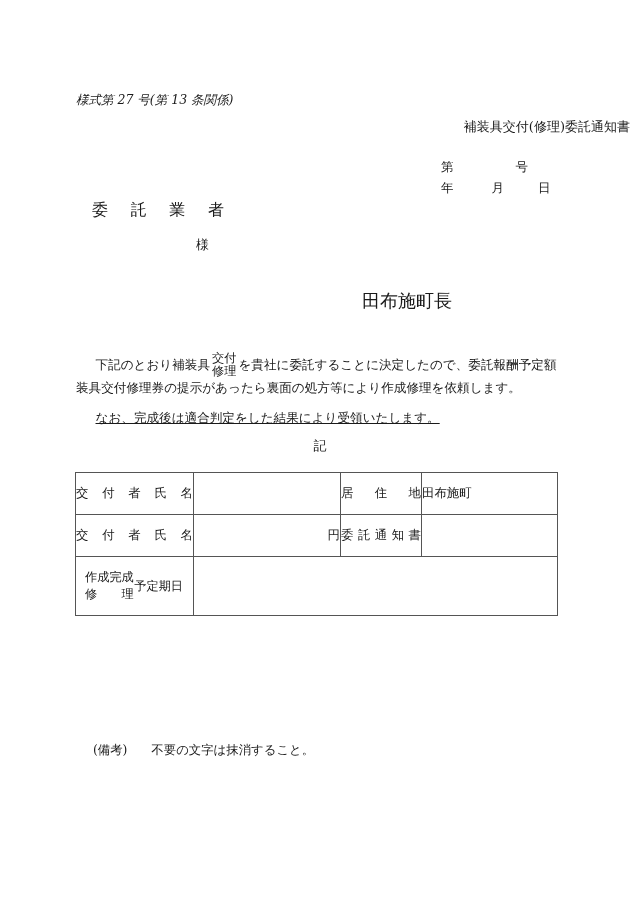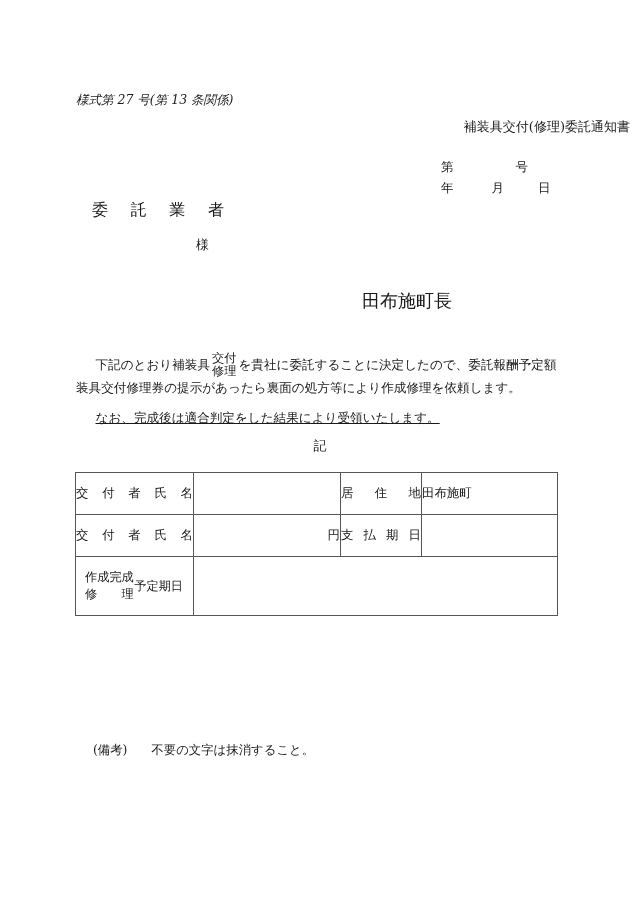--- a/index.html
+++ b/index.html
@@ -260,21 +260,21 @@
 
 
       <tr>
         <td class="cell-label">
           <span class="lbl">交付者氏名</span>
         </td>
         <td class="cell-value-right">
           <span>円</span>
         </td>
         <td class="cell-label">
-          <span class="lbl">支払期日</span>
+          <span class="lbl">委託通知書</span>
         </td>
         <td class="cell-blank">
           <span></span>
         </td>
       </tr>
 
       <tr>
         <td class="tall">
           <div class="stack-label">
             <span class="left-stack">

